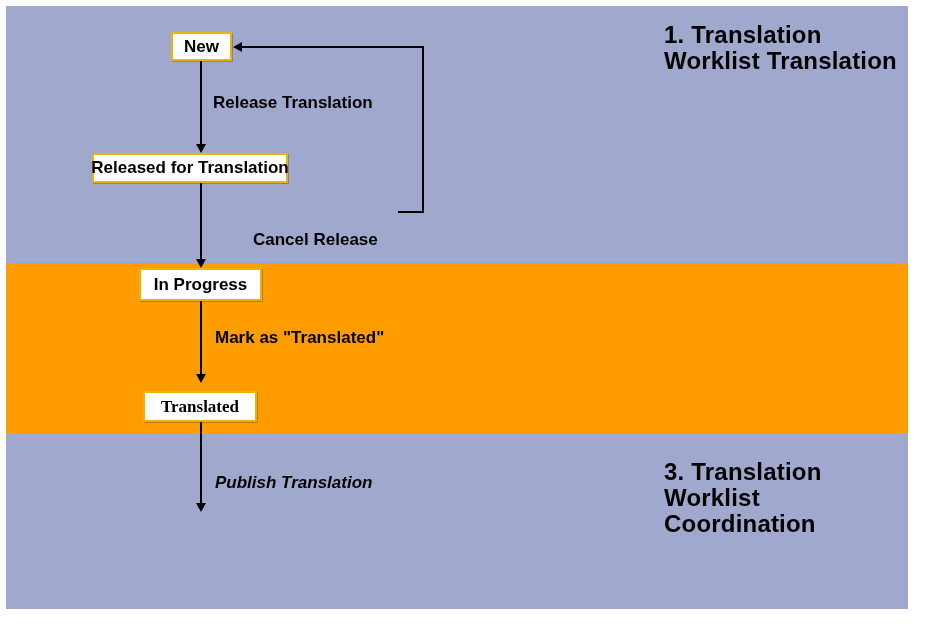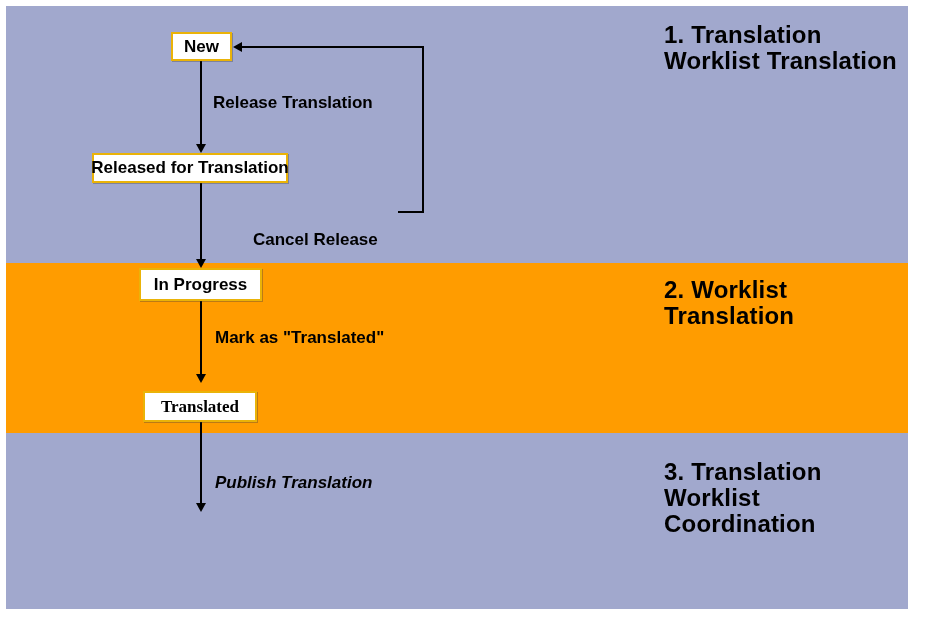--- a/index.html
+++ b/index.html
@@ -112,23 +112,20 @@
   <div class="canvas">
 
     <div class="band band-1"></div>
     <div class="band band-2"></div>
     <div class="band band-3"></div>
 
     <div class="band-label band-label-1">
       <div>1. Translation</div>
       <div>Worklist Translation</div>
     </div>
-    <div class="band-label band-label-2">
-      <div>2. Worklist Translation</div>
-    </div>
     <div class="band-label band-label-3">
       <div>3. Translation Worklist</div>
       <div>Coordination</div>
     </div>
 
     <div class="line v1"></div>
     <div class="line v2"></div>
     <div class="line v3"></div>
     <div class="line v4"></div>
     <div class="line loop-top"></div>

